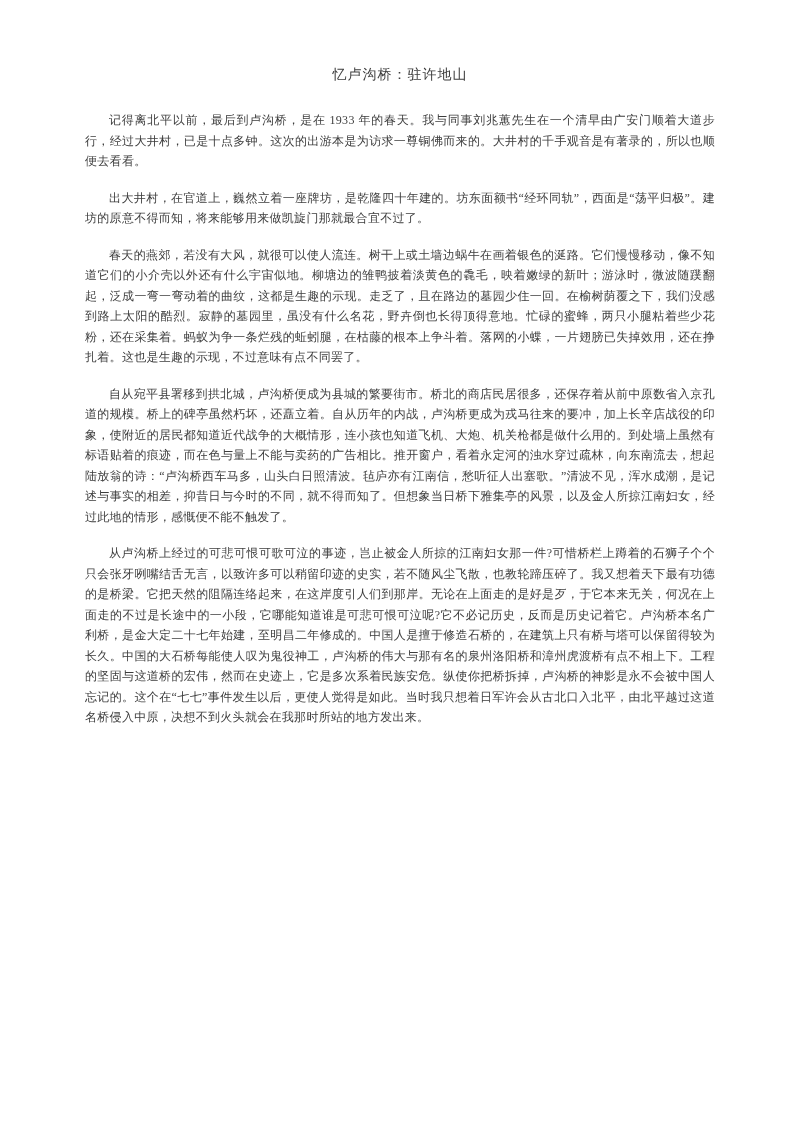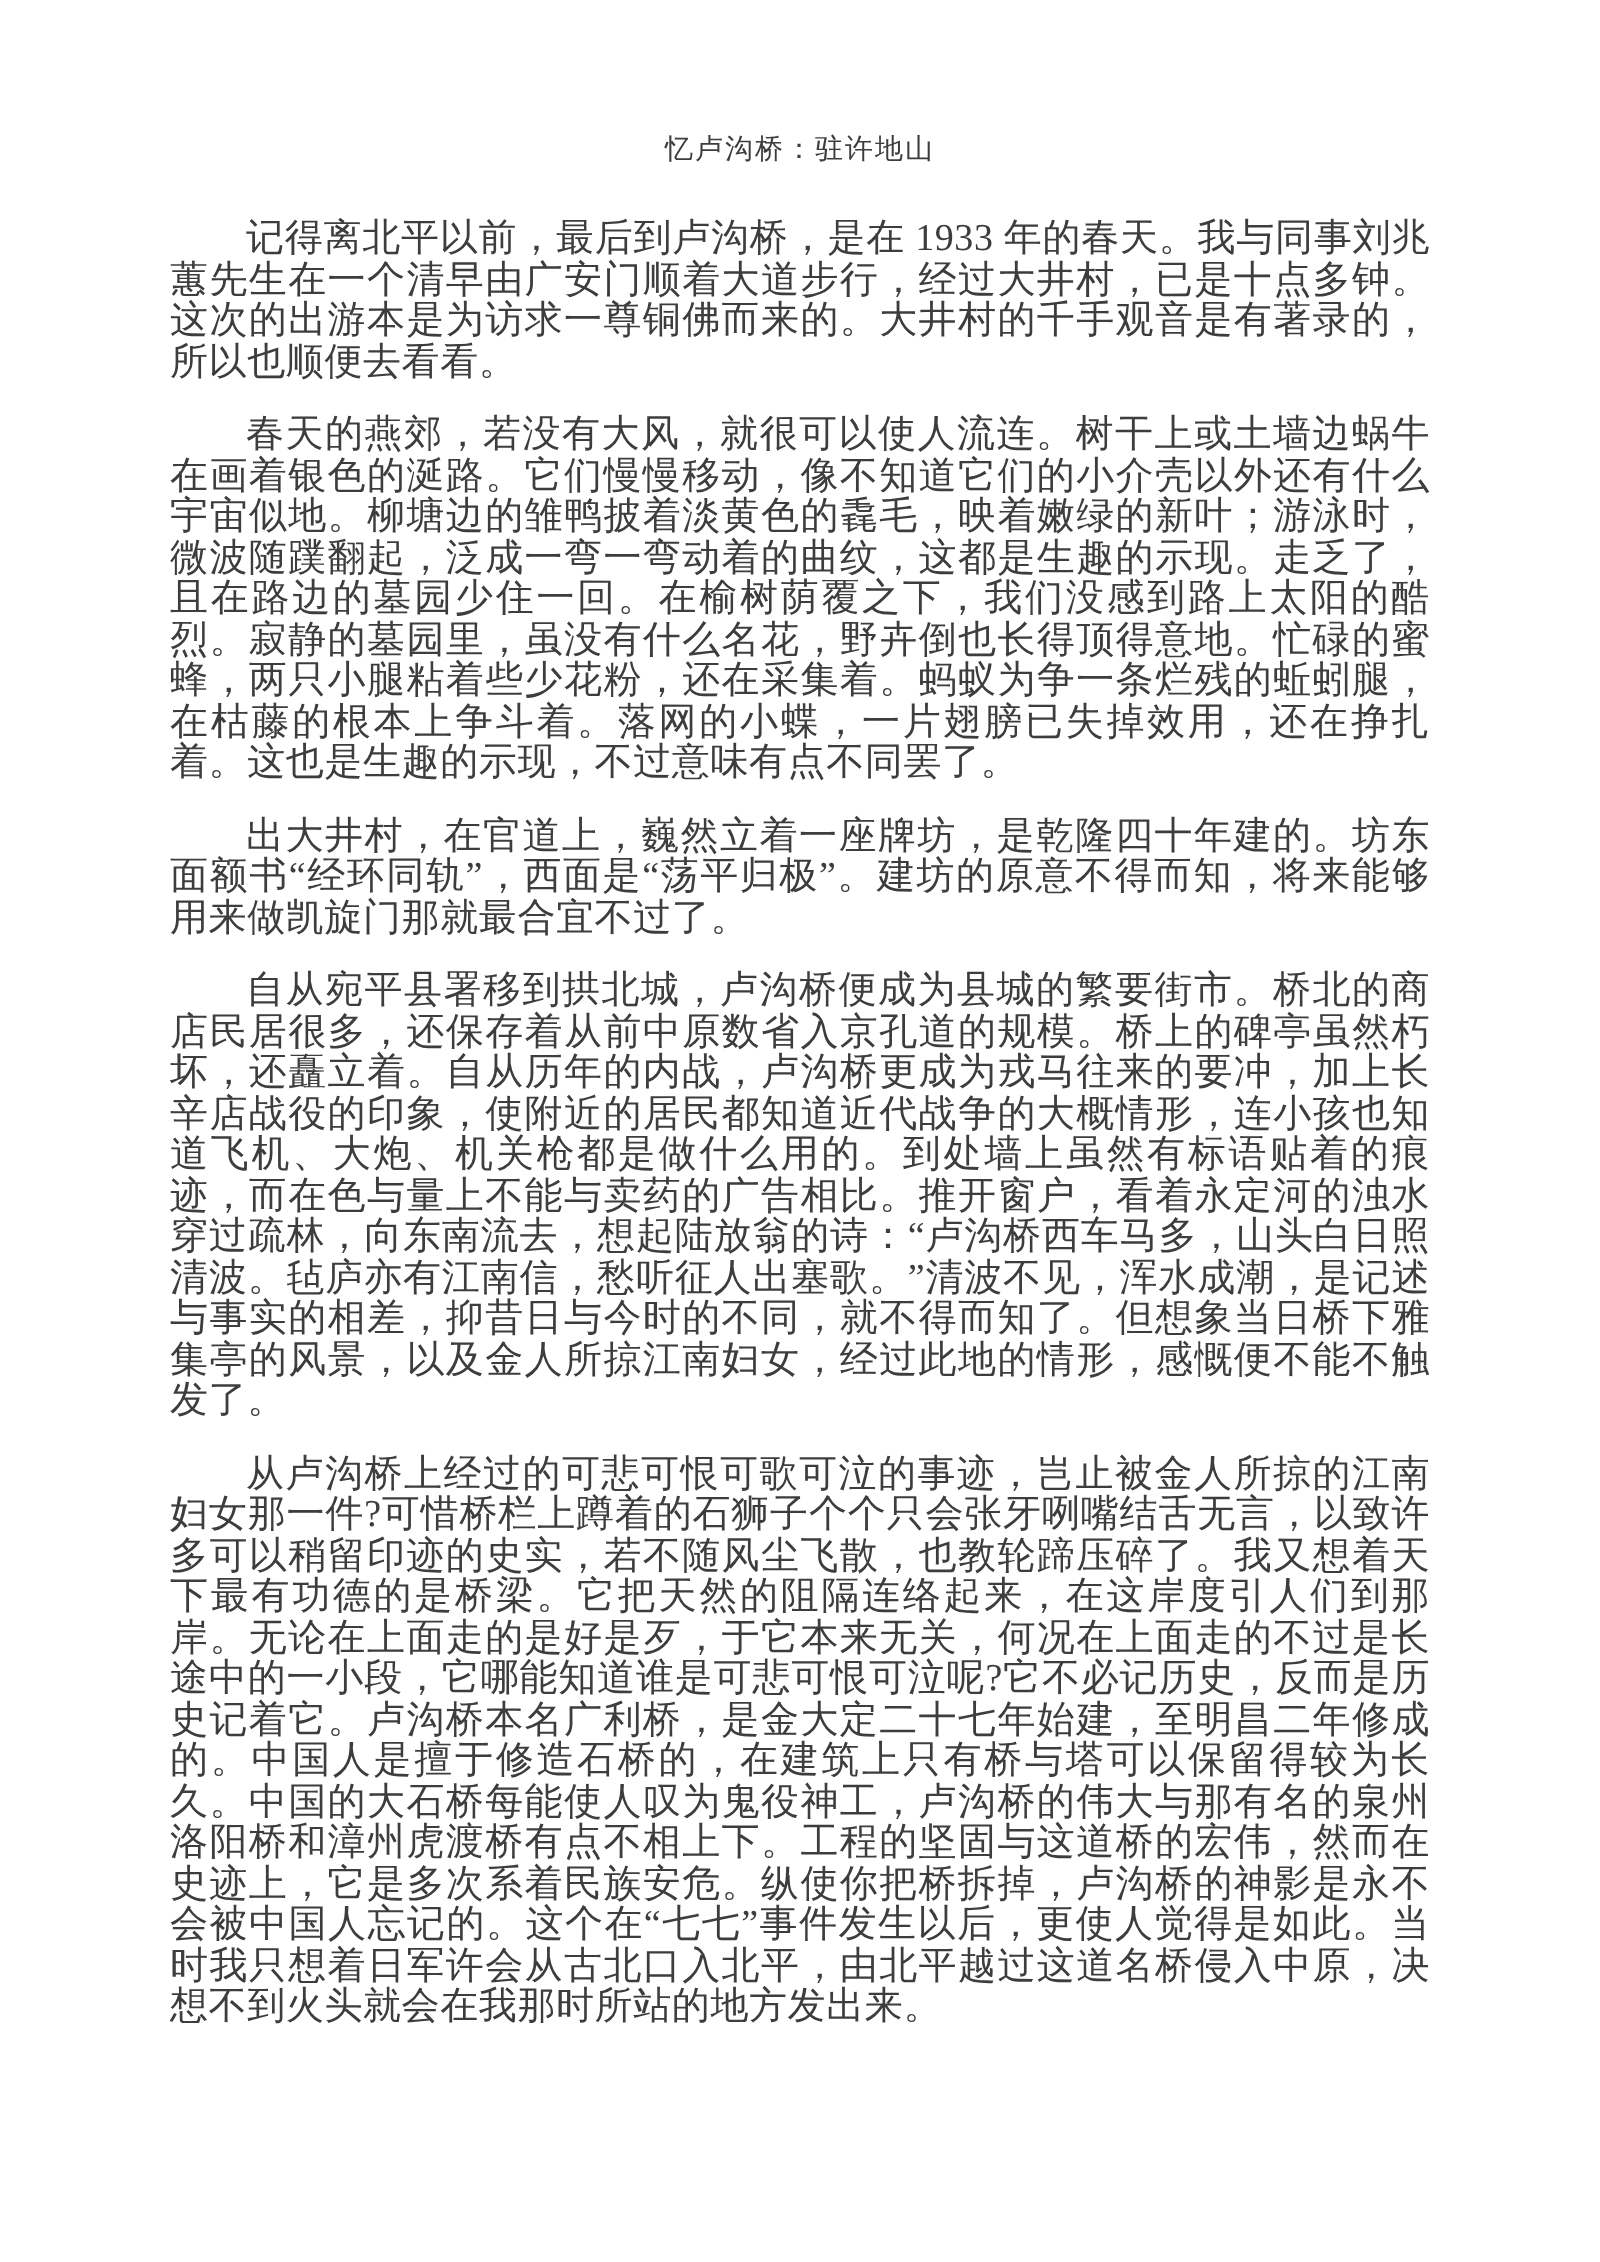--- a/index.html
+++ b/index.html
@@ -19,34 +19,34 @@
       color: #3d3d3d;
     }
     .title {
       font-size: 14px;
       font-weight: 400;
       text-align: center;
       margin: 0 0 26px 0;
       letter-spacing: 1px;
     }
     .body-text .para {
-      font-size: 19px;
+      font-size: 12px;
       line-height: 20.5px;
       text-align: justify;
       text-indent: 2em;
       margin: 0 0 16px 0;
       letter-spacing: 0.3px;
       word-break: break-all;
     }
   </style>
 </head>
 <body>
 
 <div class="page">
   <h1 class="title">忆卢沟桥：驻许地山</h1>
   <div class="body-text">
       <p class="para">记得离北平以前，最后到卢沟桥，是在 1933 年的春天。我与同事刘兆蕙先生在一个清早由广安门顺着大道步行，经过大井村，已是十点多钟。这次的出游本是为访求一尊铜佛而来的。大井村的千手观音是有著录的，所以也顺便去看看。</p>
+      <p class="para">出大井村，在官道上，巍然立着一座牌坊，是乾隆四十年建的。坊东面额书“经环同轨”，西面是“荡平归极”。建坊的原意不得而知，将来能够用来做凯旋门那就最合宜不过了。</p>
       <p class="para">春天的燕郊，若没有大风，就很可以使人流连。树干上或土墙边蜗牛在画着银色的涎路。它们慢慢移动，像不知道它们的小介壳以外还有什么宇宙似地。柳塘边的雏鸭披着淡黄色的毳毛，映着嫩绿的新叶；游泳时，微波随蹼翻起，泛成一弯一弯动着的曲纹，这都是生趣的示现。走乏了，且在路边的墓园少住一回。在榆树荫覆之下，我们没感到路上太阳的酷烈。寂静的墓园里，虽没有什么名花，野卉倒也长得顶得意地。忙碌的蜜蜂，两只小腿粘着些少花粉，还在采集着。蚂蚁为争一条烂残的蚯蚓腿，在枯藤的根本上争斗着。落网的小蝶，一片翅膀已失掉效用，还在挣扎着。这也是生趣的示现，不过意味有点不同罢了。</p>
-      <p class="para">出大井村，在官道上，巍然立着一座牌坊，是乾隆四十年建的。坊东面额书“经环同轨”，西面是“荡平归极”。建坊的原意不得而知，将来能够用来做凯旋门那就最合宜不过了。</p>
       <p class="para">自从宛平县署移到拱北城，卢沟桥便成为县城的繁要街市。桥北的商店民居很多，还保存着从前中原数省入京孔道的规模。桥上的碑亭虽然朽坏，还矗立着。自从历年的内战，卢沟桥更成为戎马往来的要冲，加上长辛店战役的印象，使附近的居民都知道近代战争的大概情形，连小孩也知道飞机、大炮、机关枪都是做什么用的。到处墙上虽然有标语贴着的痕迹，而在色与量上不能与卖药的广告相比。推开窗户，看着永定河的浊水穿过疏林，向东南流去，想起陆放翁的诗：“卢沟桥西车马多，山头白日照清波。毡庐亦有江南信，愁听征人出塞歌。”清波不见，浑水成潮，是记述与事实的相差，抑昔日与今时的不同，就不得而知了。但想象当日桥下雅集亭的风景，以及金人所掠江南妇女，经过此地的情形，感慨便不能不触发了。</p>
       <p class="para">从卢沟桥上经过的可悲可恨可歌可泣的事迹，岂止被金人所掠的江南妇女那一件?可惜桥栏上蹲着的石狮子个个只会张牙咧嘴结舌无言，以致许多可以稍留印迹的史实，若不随风尘飞散，也教轮蹄压碎了。我又想着天下最有功德的是桥梁。它把天然的阻隔连络起来，在这岸度引人们到那岸。无论在上面走的是好是歹，于它本来无关，何况在上面走的不过是长途中的一小段，它哪能知道谁是可悲可恨可泣呢?它不必记历史，反而是历史记着它。卢沟桥本名广利桥，是金大定二十七年始建，至明昌二年修成的。中国人是擅于修造石桥的，在建筑上只有桥与塔可以保留得较为长久。中国的大石桥每能使人叹为鬼役神工，卢沟桥的伟大与那有名的泉州洛阳桥和漳州虎渡桥有点不相上下。工程的坚固与这道桥的宏伟，然而在史迹上，它是多次系着民族安危。纵使你把桥拆掉，卢沟桥的神影是永不会被中国人忘记的。这个在“七七”事件发生以后，更使人觉得是如此。当时我只想着日军许会从古北口入北平，由北平越过这道名桥侵入中原，决想不到火头就会在我那时所站的地方发出来。</p>
     </div>
 </div>
 
 </body></html>

